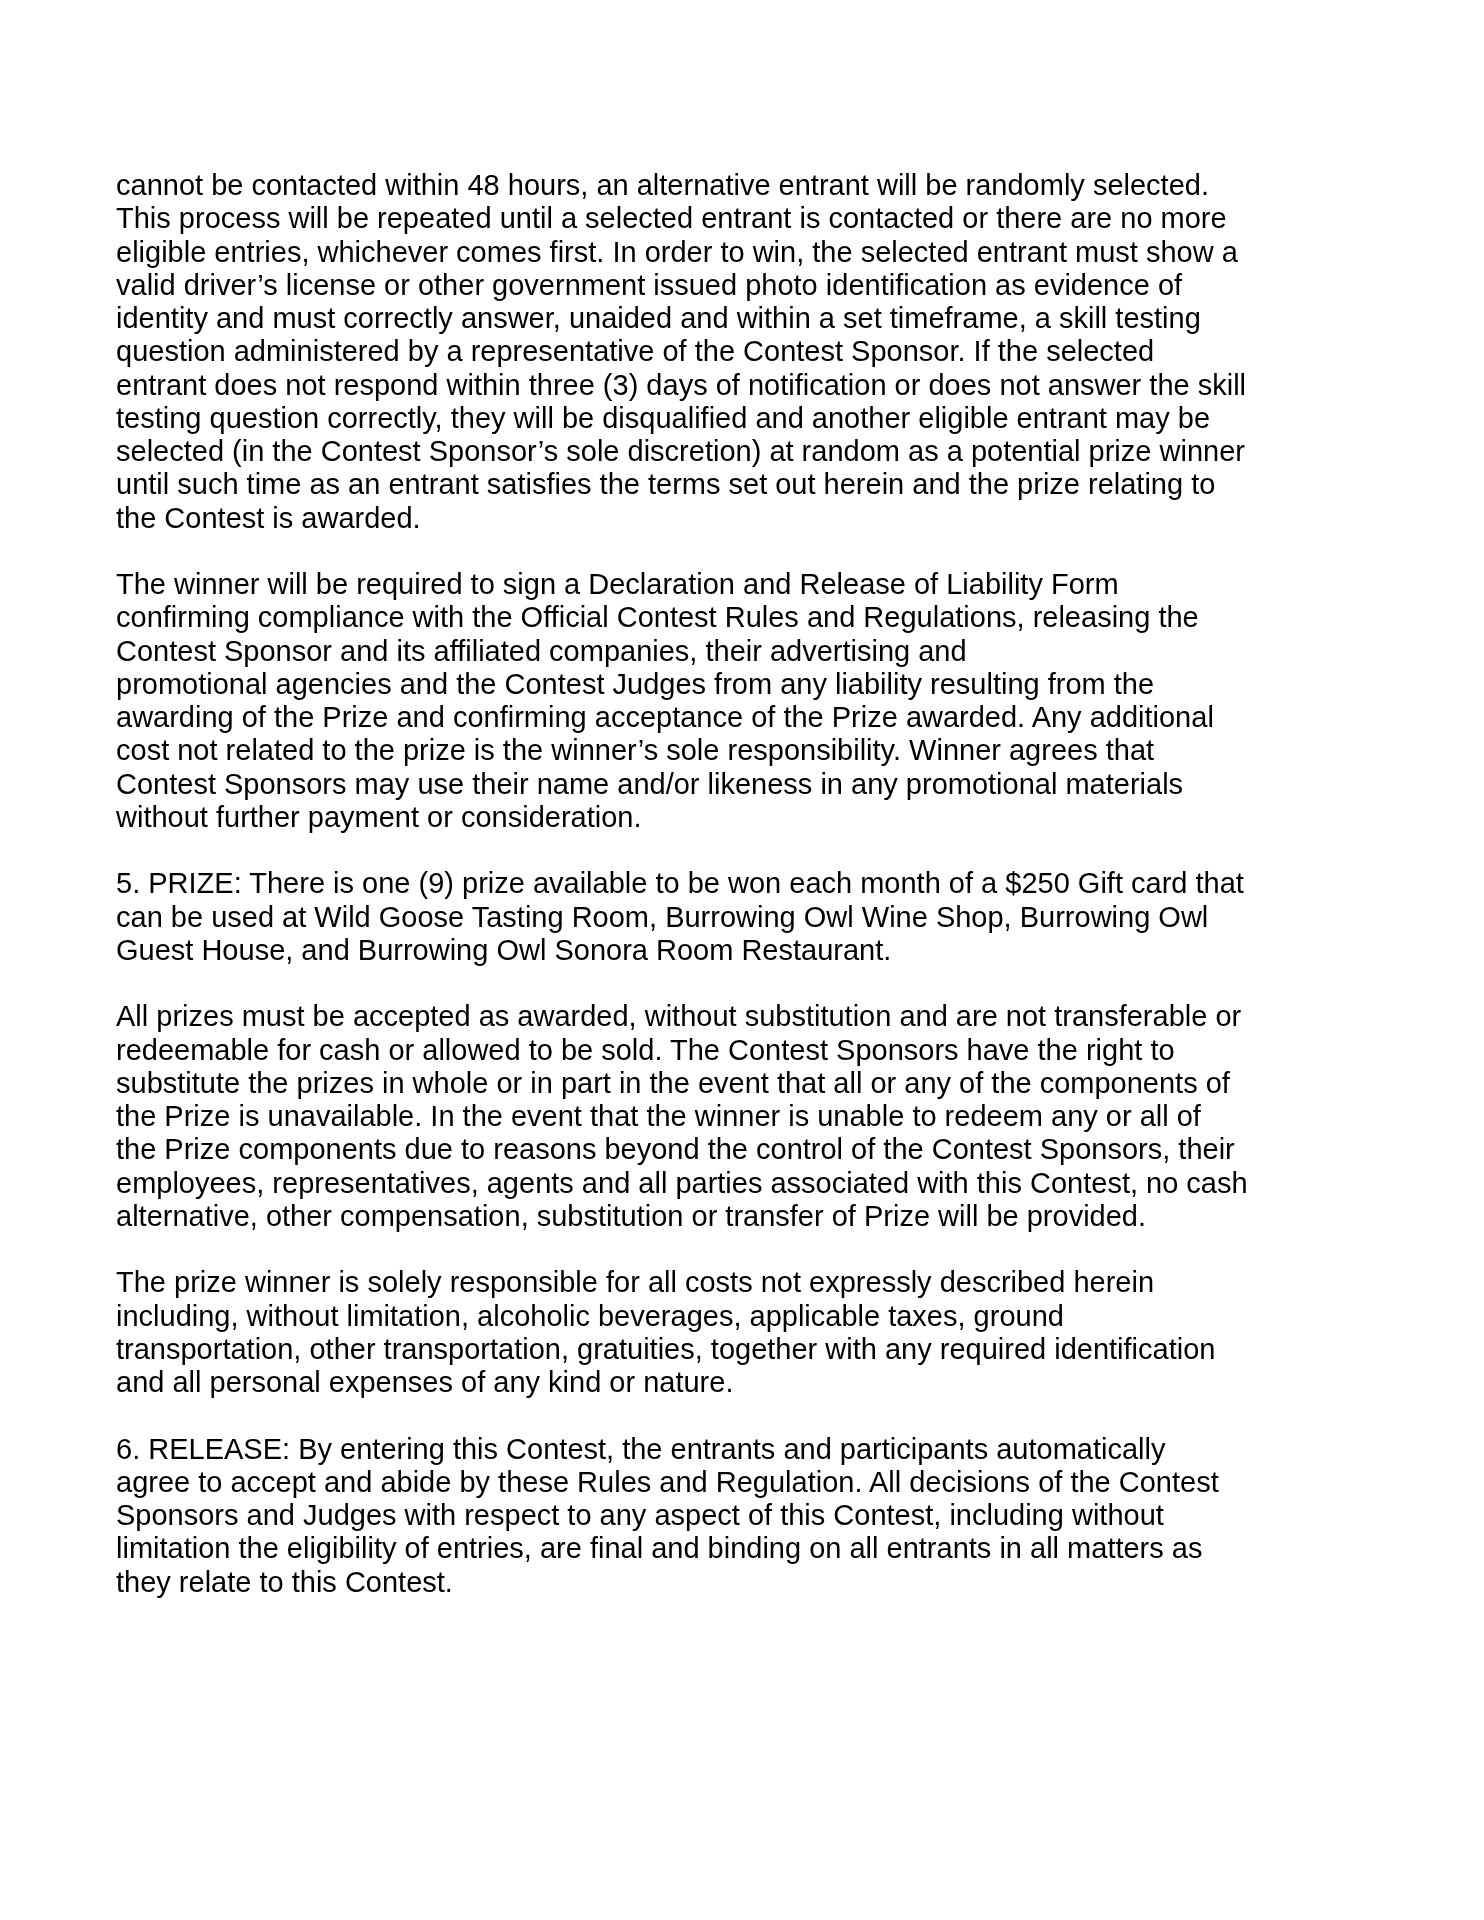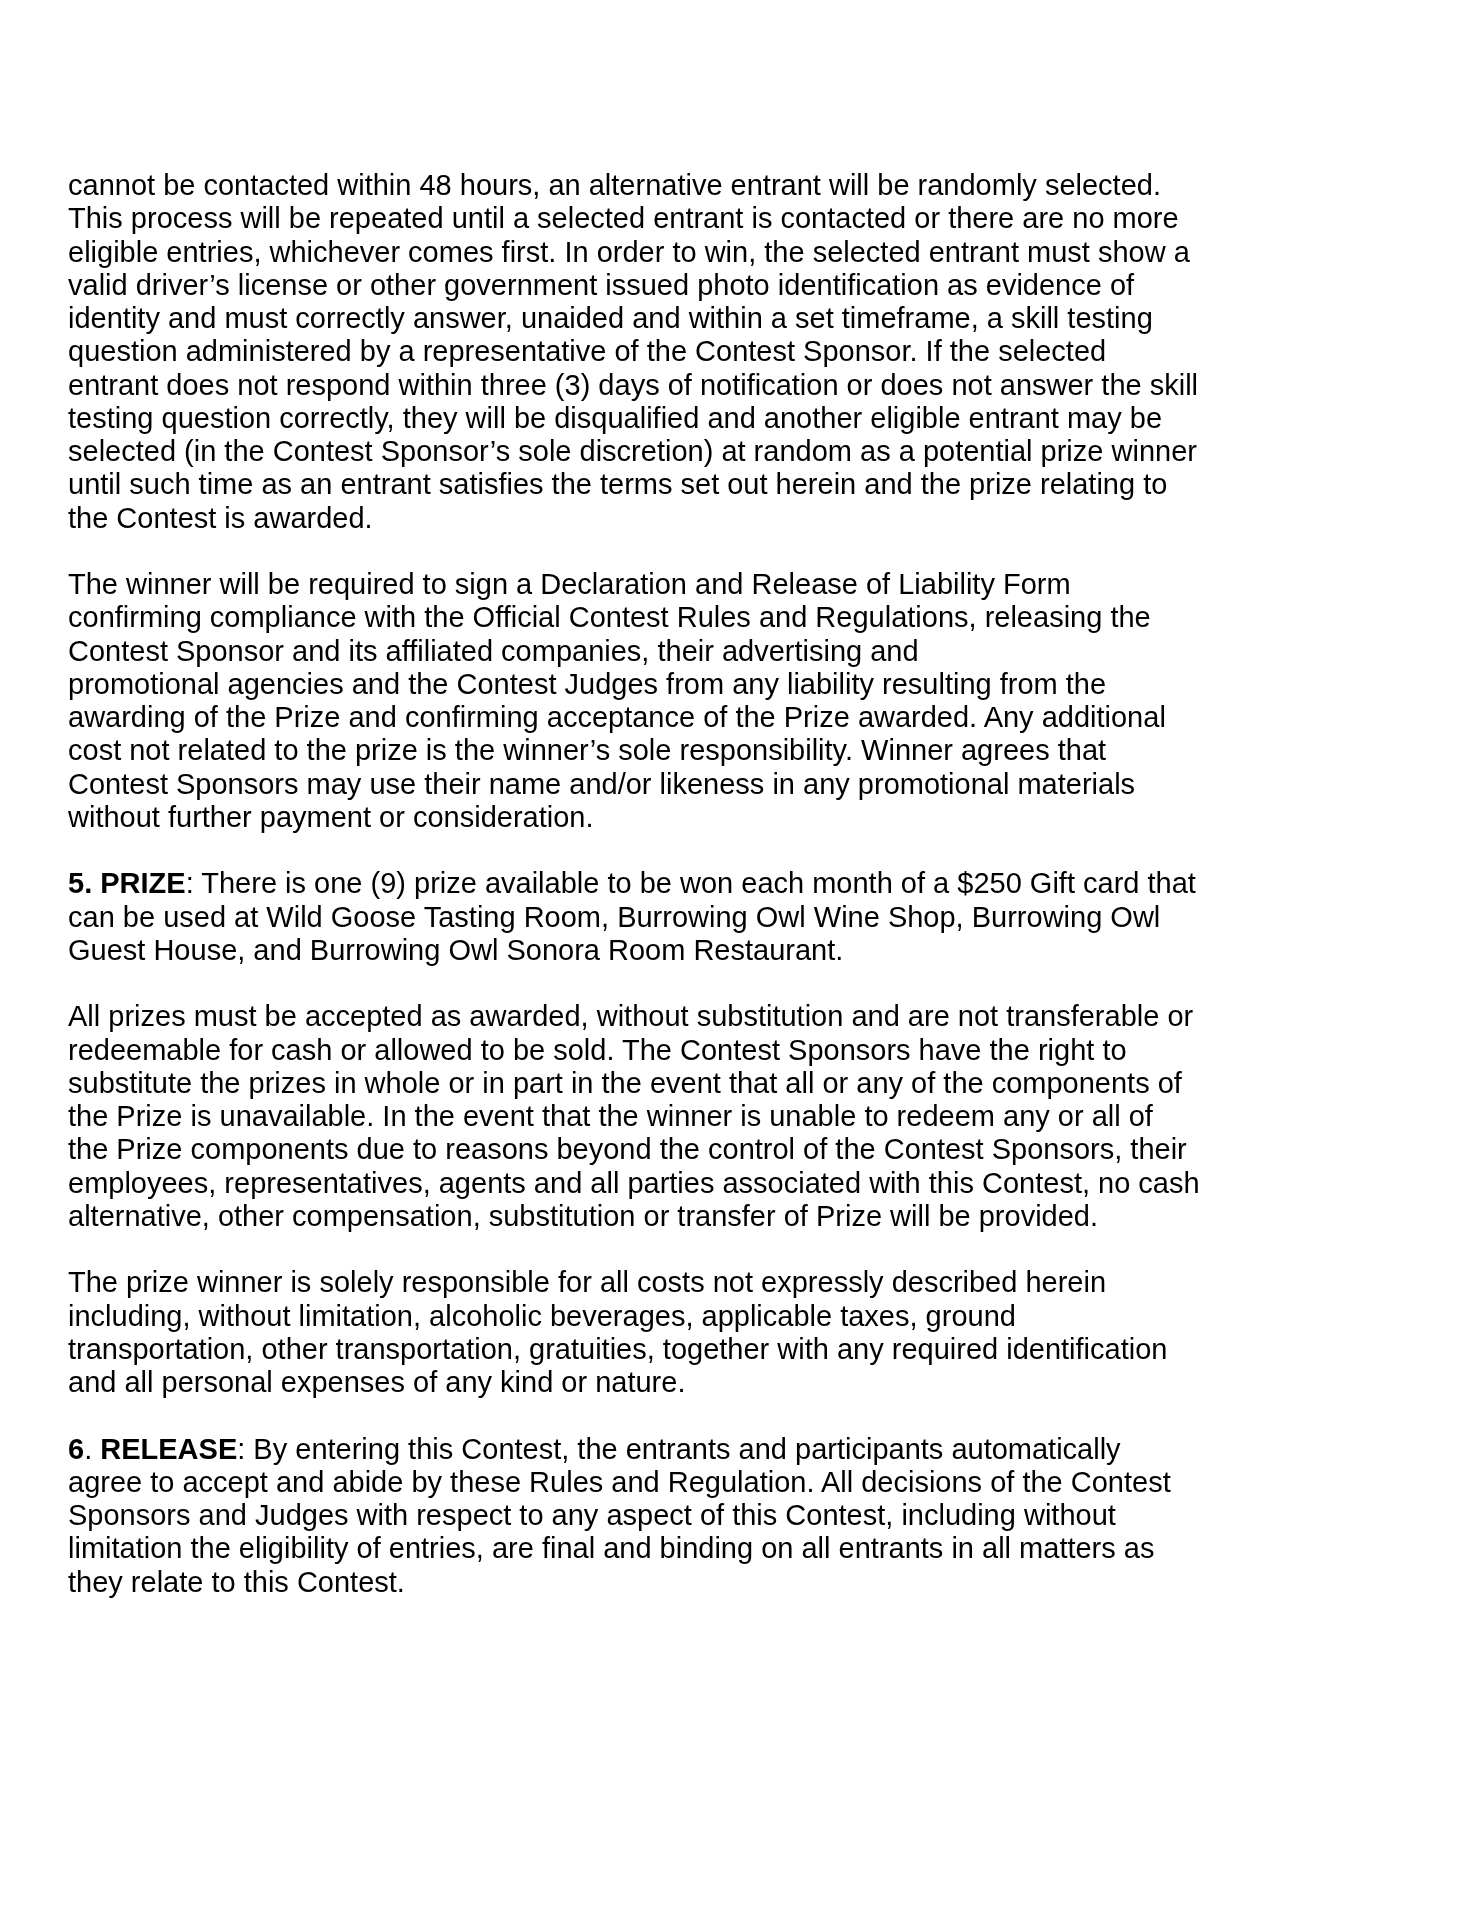--- a/index.html
+++ b/index.html
@@ -11,32 +11,32 @@
     width: 1484px;
     height: 1920px;
     overflow: hidden;
     font-family: "Liberation Sans", sans-serif;
   }
   .page {
     box-sizing: border-box;
     width: 1484px;
     height: 1920px;
     background: #ffffff;
-    padding: 169px 120px 0 68px;
+    padding: 169px 120px 0 116px;
   }
   .page p {
     margin: 0 0 33.25px 0;
     font-size: 29px;
     line-height: 33.25px;
     color: #000000;
     white-space: pre;        
     font-weight: 400;
   }
   .page p span { white-space: pre; }
-  .b { font-weight: 700; }
+  .b { font-weight: 400; }
 </style>
 </head>
 <body>
 
 <div class="page">
 
   <p>cannot be contacted within 48 hours, an alternative entrant will be randomly selected.
 This process will be repeated until a selected entrant is contacted or there are no more
 eligible entries, whichever comes first. In order to win, the selected entrant must show a
 valid driver’s license or other government issued photo identification as evidence of

